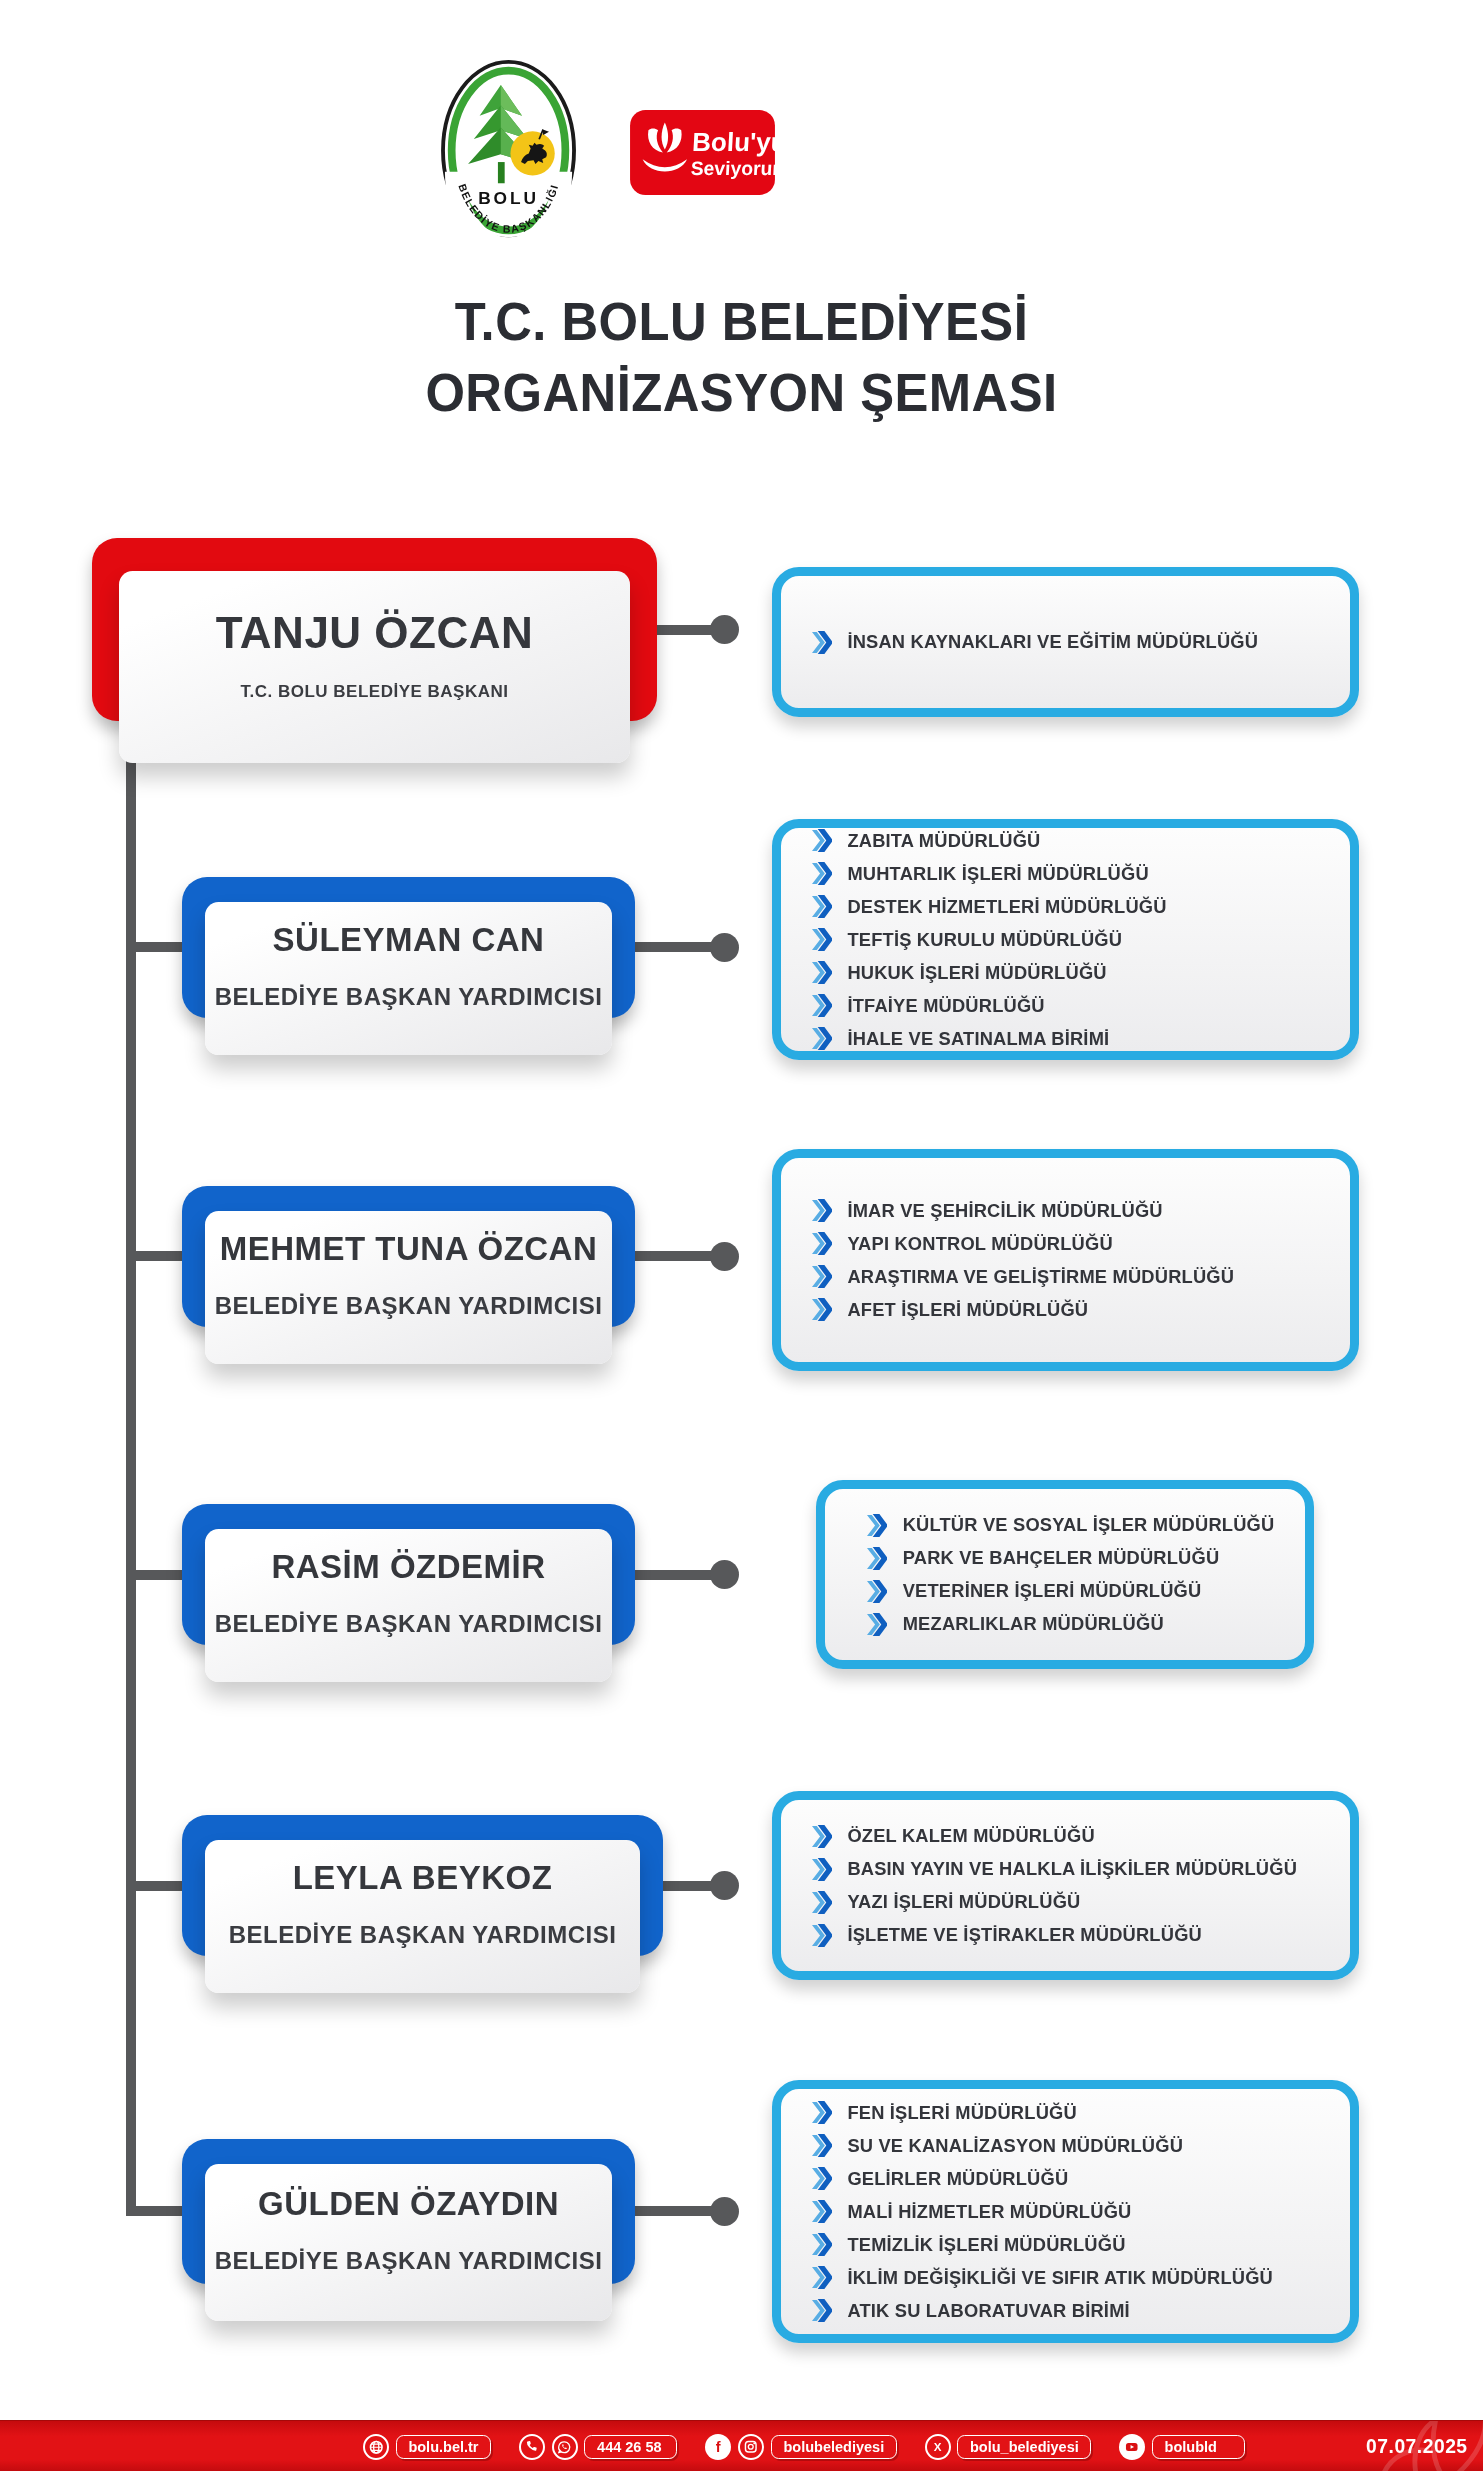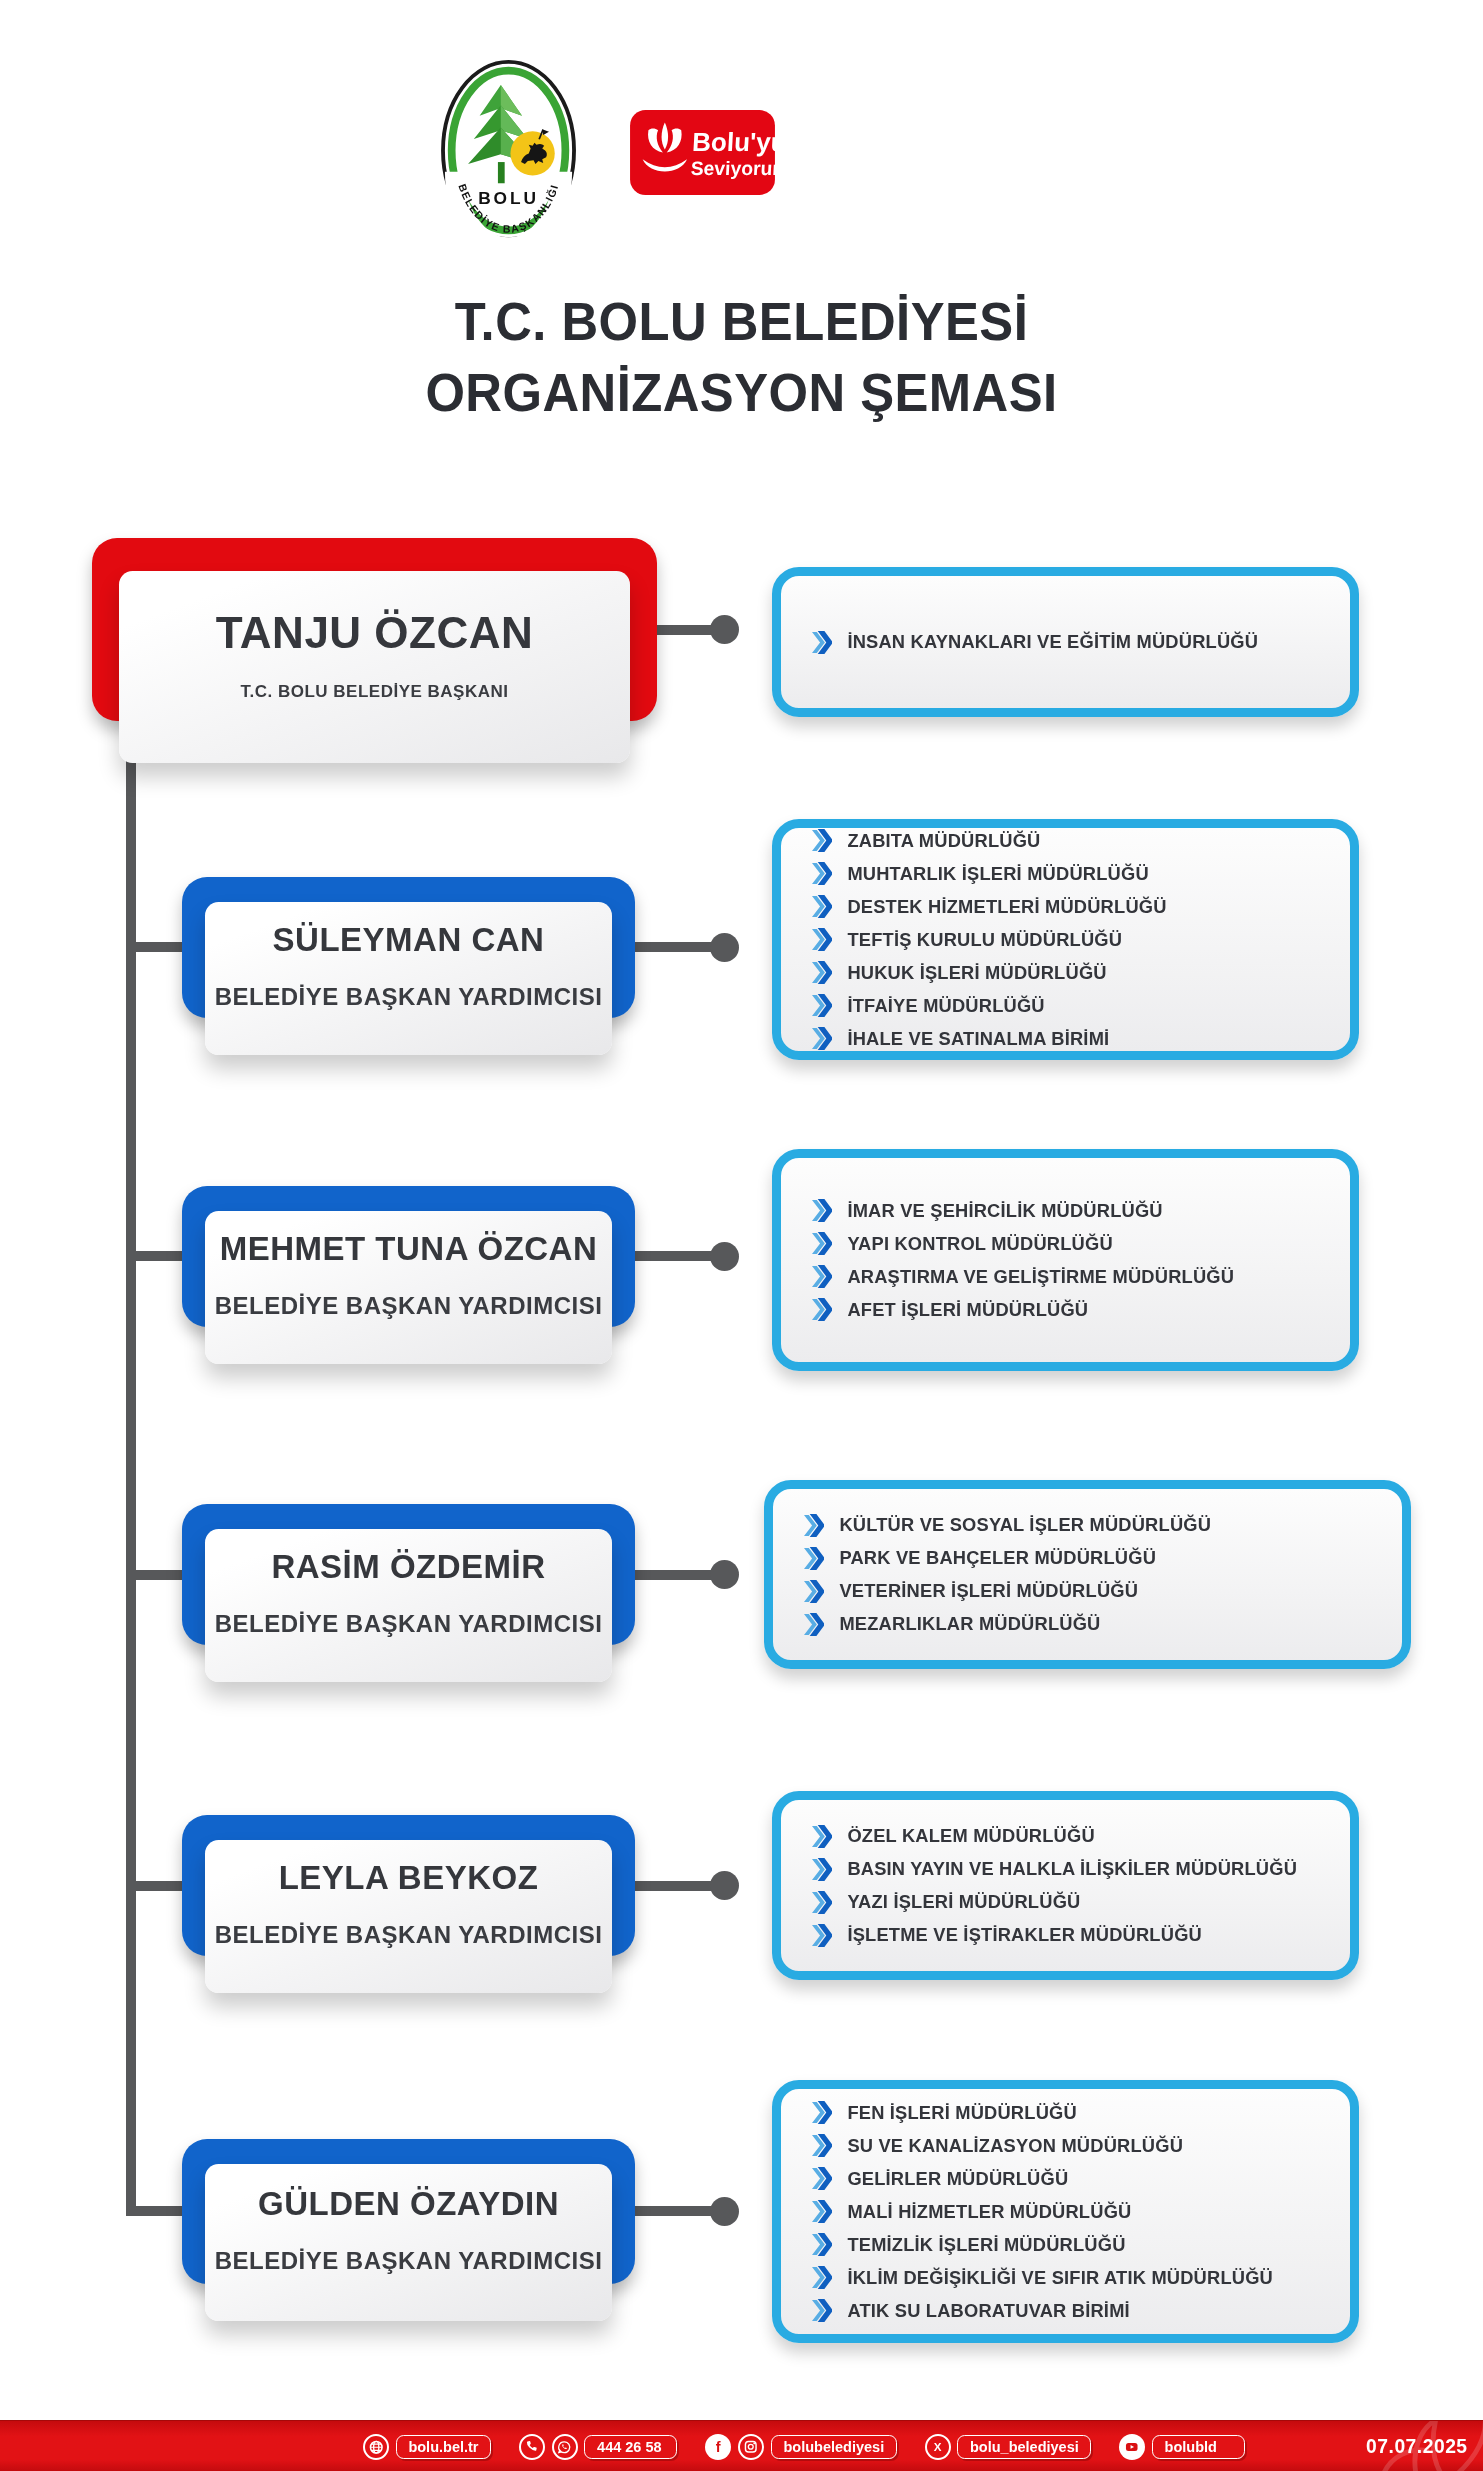--- a/index.html
+++ b/index.html
@@ -177,21 +177,21 @@
     </div>
   </div>
 
   <div class="frame blue" style="left:182px;top:1504px;width:453px;height:141px;">
     <div class="card">
       <div class="person-name">RASİM ÖZDEMİR</div>
       <div class="person-role">BELEDİYE BAŞKAN YARDIMCISI</div>
     </div>
   </div>
 
-  <div class="frame blue" style="left:182px;top:1815px;width:453px;height:141px;">
+  <div class="frame blue" style="left:182px;top:1815px;width:453px;height:141px;padding-left:28px;">
     <div class="card">
       <div class="person-name">LEYLA BEYKOZ</div>
       <div class="person-role">BELEDİYE BAŞKAN YARDIMCISI</div>
     </div>
   </div>
 
   <div class="frame blue" style="left:182px;top:2139px;width:453px;height:145px;">
     <div class="card">
       <div class="person-name">GÜLDEN ÖZAYDIN</div>
       <div class="person-role">BELEDİYE BAŞKAN YARDIMCISI</div>
@@ -317,21 +317,21 @@
             <svg width="20" height="23" viewBox="0 0 21 24">
               <path d="M0 1 h5 l8.5 11 L5 23 H0 l8.5 -11 z" fill="#58ade4"></path>
               <path d="M6 0 h7 l9 12 -9 12 H6 l9 -12 z" fill="#0f5fc0"></path>
             </svg>
           </span>
           <span class="unit-label">AFET İŞLERİ MÜDÜRLÜĞÜ</span>
         </li>
       </ul>
   </div>
 
-  <div class="listbox" style="left:764px;top:1480px;width:647px;height:189px;">
+  <div class="listbox" style="left:816px;top:1480px;width:498px;height:189px;align-items:center;">
     <ul>
 
     <li>
           <span class="chev">
             <svg width="20" height="23" viewBox="0 0 21 24">
               <path d="M0 1 h5 l8.5 11 L5 23 H0 l8.5 -11 z" fill="#58ade4"></path>
               <path d="M6 0 h7 l9 12 -9 12 H6 l9 -12 z" fill="#0f5fc0"></path>
             </svg>
           </span>
           <span class="unit-label">KÜLTÜR VE SOSYAL İŞLER MÜDÜRLÜĞÜ</span>

